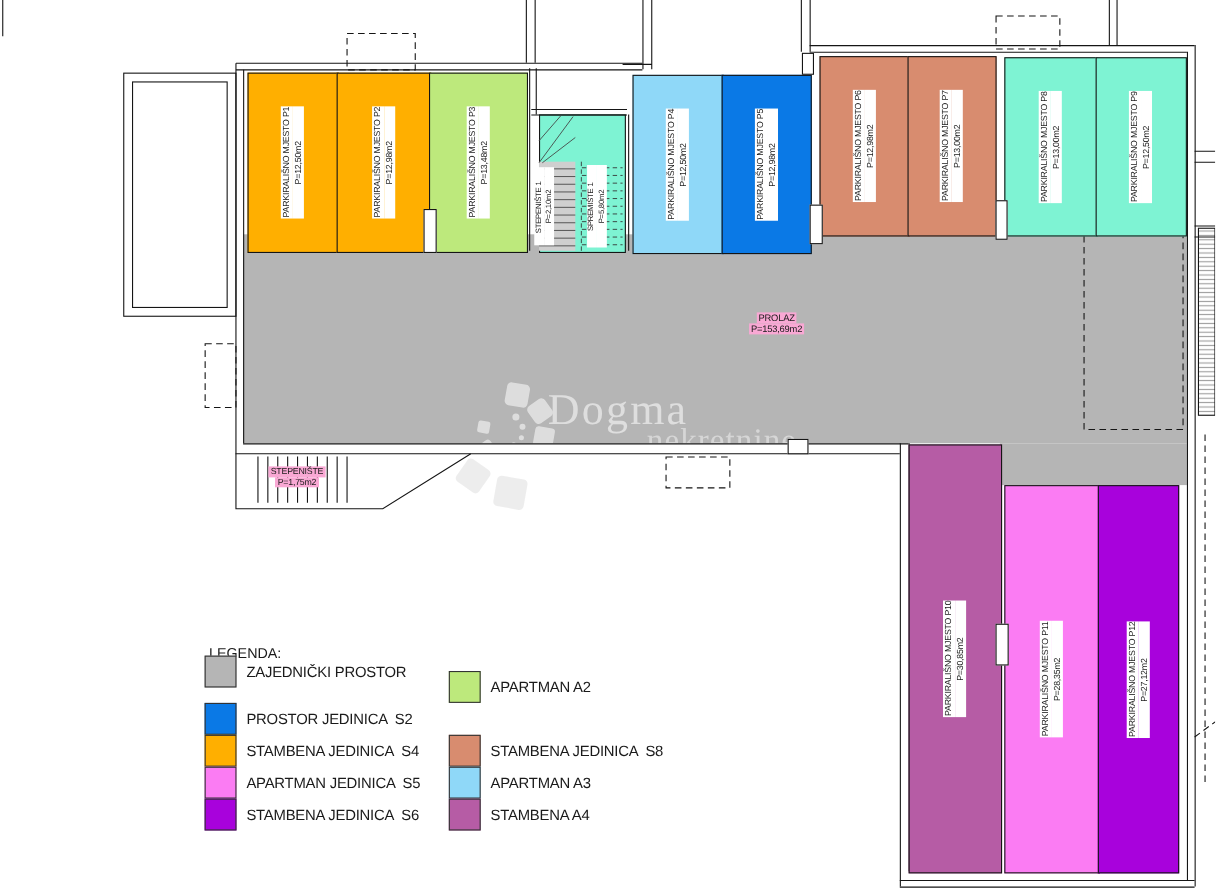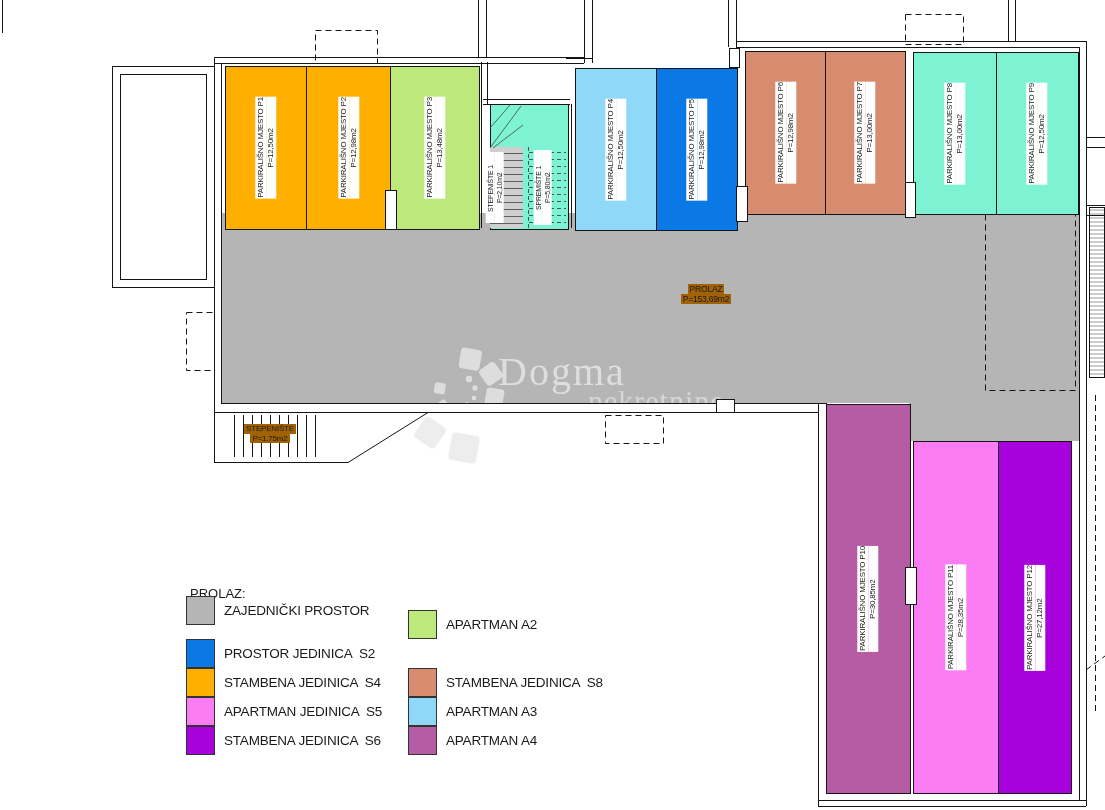--- a/index.html
+++ b/index.html
@@ -5,21 +5,21 @@
   html,body{margin:0;padding:0;background:#fff;}
   #canvas{position:relative;width:1105px;height:810px;background:#ffffff;overflow:hidden;
           font-family:"Liberation Sans",sans-serif;}
   .fill{position:absolute;z-index:1;}
   .stall{position:absolute;z-index:3;border:1px solid #151515;display:flex;align-items:center;justify-content:center;}
   .vlabel{writing-mode:vertical-rl;transform:rotate(180deg);font-size:8px;letter-spacing:-0.2px;
           line-height:1.3;color:#1a1a1a;text-align:center;z-index:4;}
   .vlabel div{background:#ffffff;padding:1px 0;margin:0.5px;white-space:nowrap;}
   .hlabel{position:absolute;z-index:6;display:flex;flex-direction:column;align-items:center;
           font-size:8.5px;color:#1a1a1a;letter-spacing:-0.2px;}
-  .hlabel div{background:#a16207;padding:0 2px;white-space:nowrap;line-height:1.2;}
+  .hlabel div{background:#f9a8d4;padding:0 2px;white-space:nowrap;line-height:1.2;}
   .door{position:absolute;z-index:5;background:#fff;border:1px solid #151515;}
   svg.lines{position:absolute;left:0;top:0;z-index:2;}
   .gray-area{z-index:1;}
   .stairblock{position:absolute;z-index:1;border:1px solid #151515;}
   .treads{position:absolute;z-index:1;background:#cfcfcf;}
   
   .wm-name{position:absolute;z-index:2;font-family:"Liberation Serif","DejaVu Serif",serif;
            font-size:40px;color:rgba(255,255,255,0.55);letter-spacing:2px;}
   .wm-tag{position:absolute;z-index:2;font-family:"Liberation Serif","DejaVu Serif",serif;
           font-size:30px;color:rgba(255,255,255,0.45);letter-spacing:1px;}
@@ -201,21 +201,21 @@
   </div>
   <div class="vlabel" style="position:absolute;left:533px;top:150px;height:76px;font-size:7px;z-index:6">
     <div>SPREMIŠTE 1</div>
       <div>P=5,80m2</div>
   </div>
   <div class="hlabel" style="left:238px;top:424px;width:64px;font-size:8px">
     <div>STEPENIŠTE</div>
       <div>P=1,75m2</div>
   </div>
 
-  <div class="legend-title" style="left:190px;top:586px">PROLAZ:</div>
+  <div class="legend-title" style="left:190px;top:586px">LEGENDA:</div>
 
   <div class="legend-row" style="left:186px;top:597px">
     <div class="swatch" style="background: rgb(181, 181, 181);"></div>
     <div class="legend-label">ZAJEDNIČKI PROSTOR</div>
   </div>
   <div class="legend-row" style="left:186px;top:640px">
     <div class="swatch" style="background: rgb(10, 121, 230);"></div>
     <div class="legend-label">PROSTOR JEDINICA  S2</div>
   </div>
   <div class="legend-row" style="left:186px;top:669px">
@@ -238,16 +238,16 @@
   <div class="legend-row" style="left:408px;top:669px">
     <div class="swatch" style="background: rgb(216, 140, 111);"></div>
     <div class="legend-label">STAMBENA JEDINICA  S8</div>
   </div>
   <div class="legend-row" style="left:408px;top:698px">
     <div class="swatch" style="background: rgb(143, 216, 248);"></div>
     <div class="legend-label">APARTMAN A3</div>
   </div>
   <div class="legend-row" style="left:408px;top:727px">
     <div class="swatch" style="background: rgb(182, 92, 165);"></div>
-    <div class="legend-label">APARTMAN A4</div>
+    <div class="legend-label">STAMBENA A4</div>
   </div>
 
 </div>
 
 </body></html>

